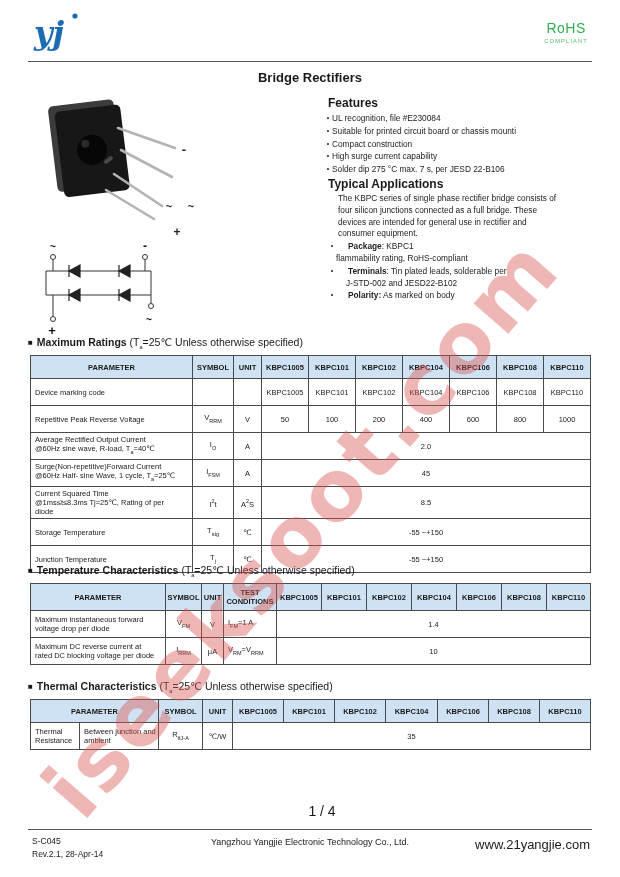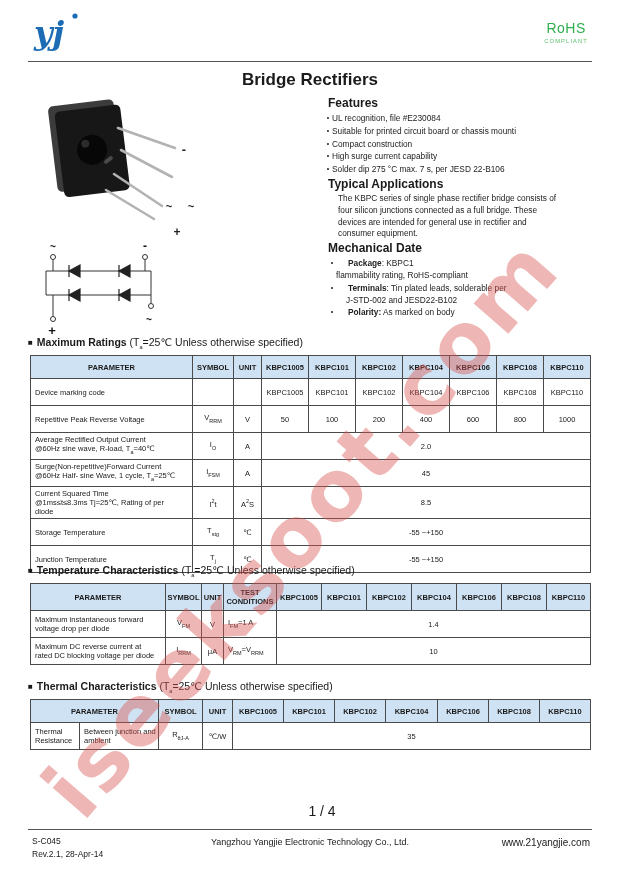--- a/index.html
+++ b/index.html
@@ -12,21 +12,21 @@
     font-family:"DejaVu Sans",sans-serif;}
   
   .logo{position:absolute;left:30px;top:6px;overflow:visible;}
   .doc-title{position:absolute;left:0;top:31px;width:100%;text-align:center;
     font-size:16.5px;font-weight:bold;letter-spacing:.3px;}
   .rohs{position:absolute;right:32px;top:20px;text-align:center;}
   .rohs-main{font-size:14px;color:var(--rohs-green,#2eae4e);letter-spacing:.5px;}
   .rohs-sub{font-size:5.8px;color:var(--rohs-green-light,#5bbf6e);letter-spacing:1.1px;margin-top:2px;}
   .top-rule{position:absolute;left:28px;right:28px;top:61px;border-top:1.5px solid #555;}
   .page-title{position:absolute;left:0;top:70px;width:100%;text-align:center;
-    font-size:17px;font-weight:bold;}
+    font-size:13px;font-weight:bold;}
   
   .content{position:absolute;left:28px;top:90px;width:566px;display:flex;}
   .left-graphics{width:296px;flex:none;}
   .right-col{flex:1;padding-top:5px;}
   .rc-heading{font-size:12px;font-weight:bold;margin:1px 0 2px 4px;}
   .feat-item,.mech-line,.app-line{font-size:8.3px;line-height:11.8px;color:#222;}
   .feat-item .blt,.mech-line .blt{display:inline-block;width:8px;text-align:center;font-size:7px;vertical-align:1px;}
   .app-line{margin-left:14px;}
   .mech-line b{font-weight:bold;padding-left:12px;}
   
@@ -39,21 +39,21 @@
   th,td{border:1px solid #4a4a4a;font-size:7.5px;overflow:hidden;}
   th{background:var(--table-header-bg,#cfe2f3);font-weight:bold;padding:4px 1px;height:14px;}
   td{padding:2px 2px;text-align:center;height:22px;line-height:9px;}
   td.left{text-align:left;padding-left:4px;}
   sub,sup{font-size:5.5px;}
   
   .page-num{position:absolute;top:803px;left:12px;width:100%;text-align:center;font-size:14px;}
   .footer-rule{position:absolute;left:28px;right:28px;top:829px;border-top:1.5px solid #555;}
   .footer-left{position:absolute;left:32px;top:835px;font-size:8.5px;line-height:13px;}
   .footer-center{position:absolute;left:0;top:837px;width:100%;text-align:center;font-size:9px;}
-  .footer-right{position:absolute;right:30px;top:837px;font-size:10px;}
+  .footer-right{position:absolute;right:30px;top:837px;font-size:13px;}
 </style>
 </head>
 <body>
 
 <div class="page">
 
   <div class="watermark">iseeksoot.com</div>
 
   <svg class="logo" width="80" height="56" viewBox="0 0 80 56">
     <text x="4" y="38" font-size="32" font-style="italic" font-weight="bold" font-family="DejaVu Serif, serif" fill="#1b6bb5">yj</text>
@@ -133,21 +133,20 @@
           <div class="feat-item"><span class="blt">•</span><span>High surge current capability</span></div>
           <div class="feat-item"><span class="blt">•</span><span>Solder dip 275 °C max. 7 s, per JESD 22-B106</span></div>
         </div>
       <div class="rc-heading">Typical Applications</div>
       <div id="app-lines">
           <div class="app-line">The KBPC series of single phase rectifier bridge consists of</div>
           <div class="app-line">four silicon junctions connected as a full bridge. These</div>
           <div class="app-line">devices are intended for general use in rectifier and</div>
           <div class="app-line">consumer equipment.</div>
         </div>
-      <div class="rc-heading">Mechanical Date</div>
       <div id="mech-list">
           <div class="mech-line" style="margin-left: 4px;"><span class="blt">•</span><b>Package</b><span>: KBPC1</span></div>
           <div class="mech-line" style="margin-left: 12px;"><span>flammability  rating, RoHS-compliant</span></div>
           <div class="mech-line" style="margin-left: 4px;"><span class="blt">•</span><b>Terminals</b><span>: Tin plated leads, solderable per</span></div>
           <div class="mech-line" style="margin-left: 22px;"><span>J-STD-002 and JESD22-B102</span></div>
           <div class="mech-line" style="margin-left: 4px;"><span class="blt">•</span><b>Polarity:</b><span> As marked on body</span></div>
         </div>
     </div>
   </div>
 

